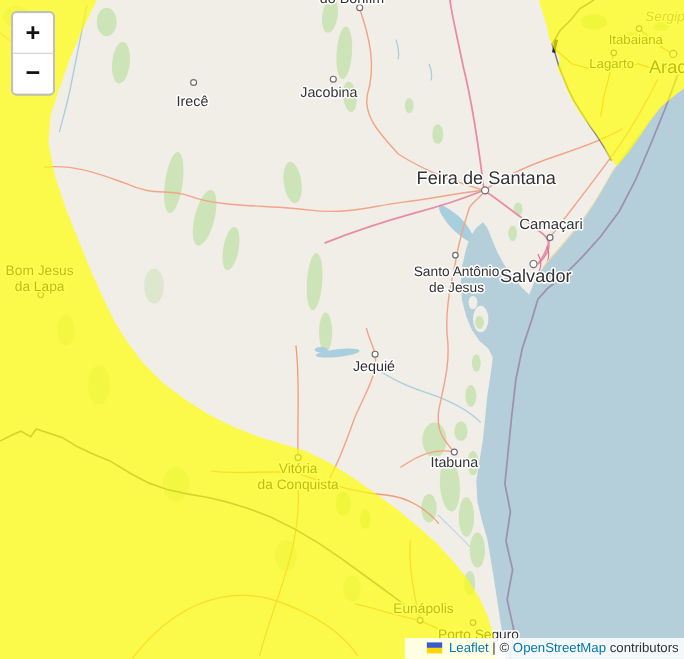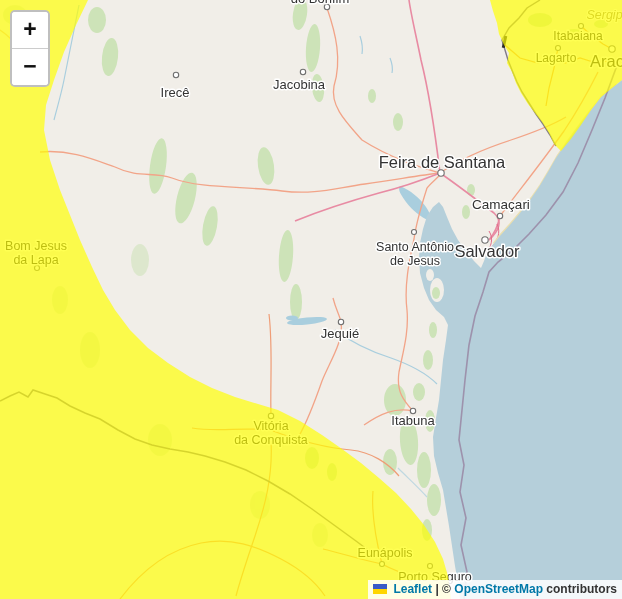--- a/index.html
+++ b/index.html
@@ -16,21 +16,21 @@
   
   .zoom-ctl{position:absolute;left:10px;top:10px;width:36px;border:2px solid rgba(0,0,0,0.25);
             border-radius:5px;overflow:hidden;background:#fff;box-sizing:content-box;z-index:30;}
   .zoom-btn{display:block;width:36px;height:36px;line-height:34px;text-align:center;
             font-size:23px;font-weight:bold;color:#111;background:#fff;cursor:pointer;
             user-select:none;text-decoration:none;}
   .zoom-btn:first-child{border-bottom:1px solid #ccc;}
 
   
   .attrib{position:absolute;right:0;bottom:0;background:rgba(255,255,255,0.85);
-          padding:2px 5px 3px 5px;font-size:12px;color:#333;z-index:30;white-space:nowrap;font-weight:bold;}
+          padding:2px 5px 3px 20px;font-size:12px;color:#333;z-index:30;white-space:nowrap;}
   .attrib a{color:#0078a8;text-decoration:none;}
   .flag{display:inline-block;width:14px;height:10px;vertical-align:-1px;margin-right:3px;}
   .flag .t{display:block;width:14px;height:5px;background:#3a5bc7;}
   .flag .b{display:block;width:14px;height:5px;background:#ffd500;}
 </style>
 </head>
 <body>
 
 <div id="map">
 

